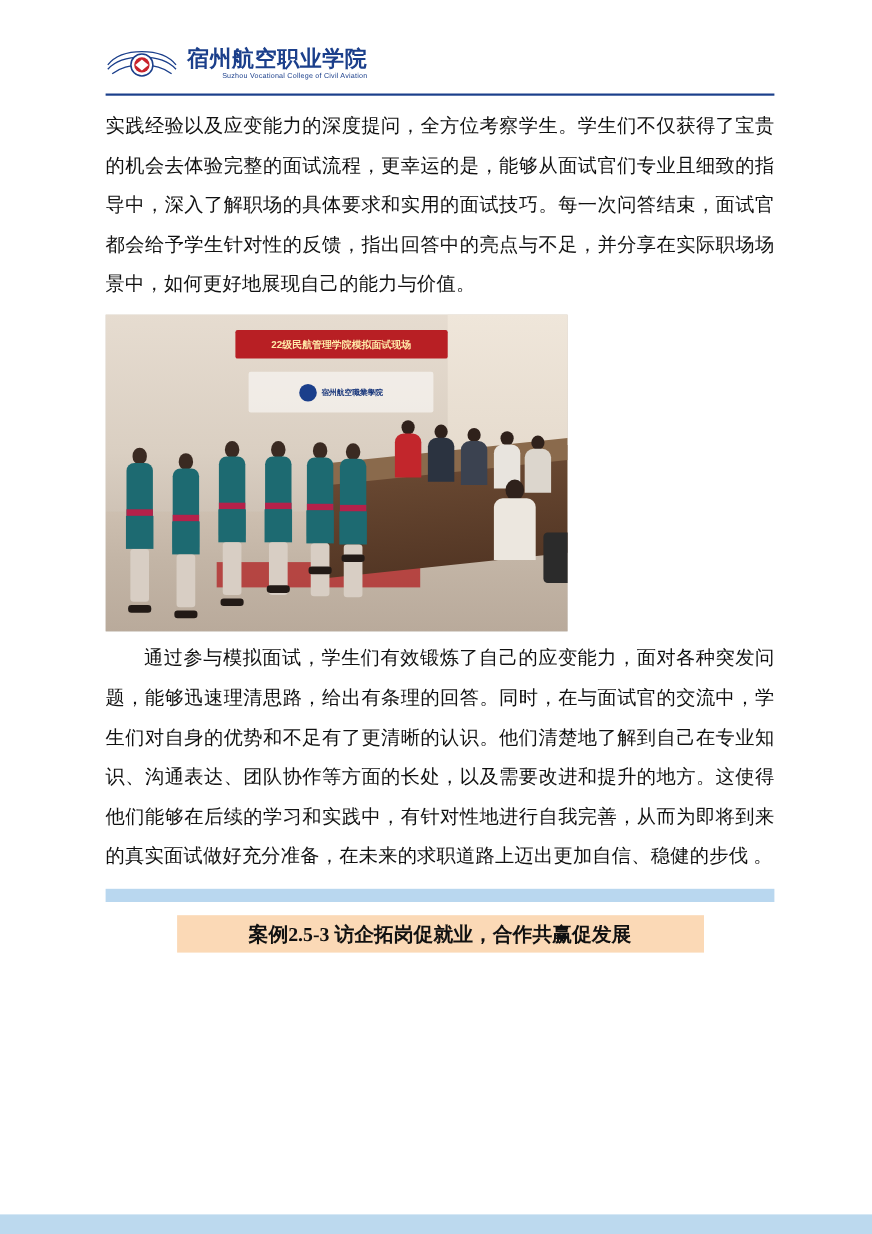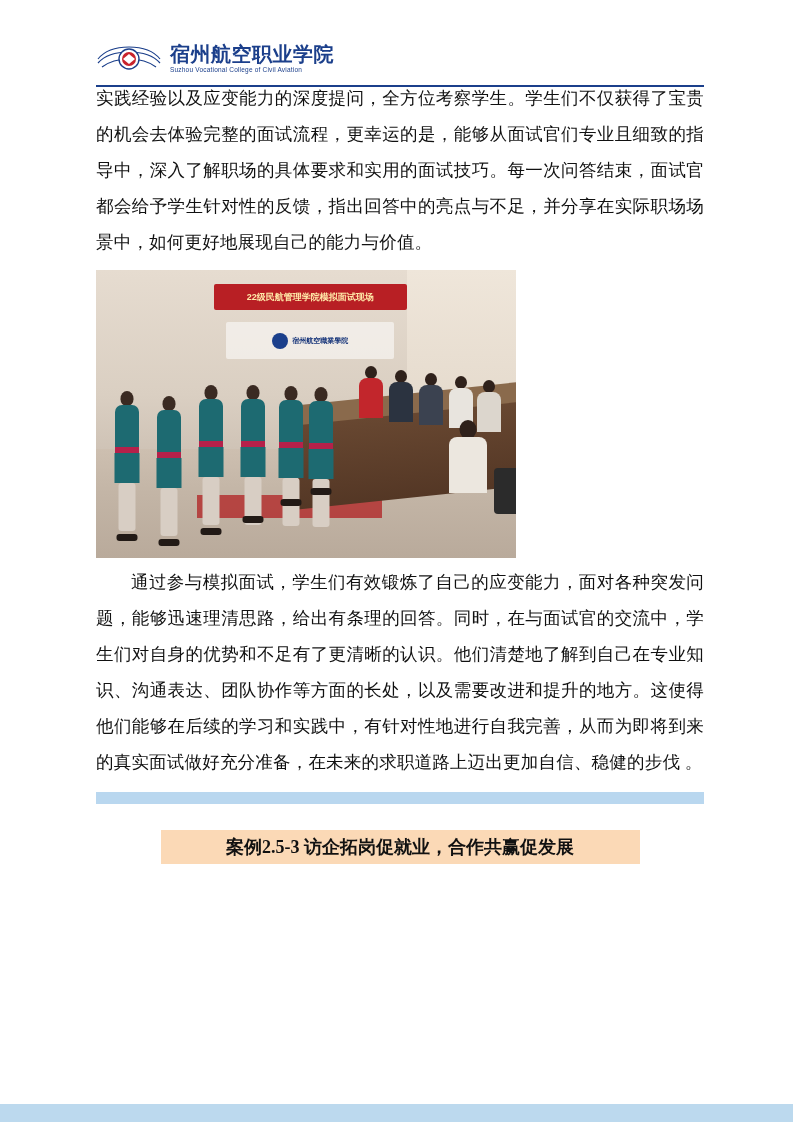--- a/index.html
+++ b/index.html
@@ -24,20 +24,21 @@
   
   .header {
     position: absolute;
     top: 33px;
     left: 96px;
     width: 608px;
     height: 52px;
     display: flex;
     align-items: center;
     justify-content: space-between;
+    text-align: right;
   }
   .brand {
     display: flex;
     align-items: center;
     gap: 8px;
   }
   .brand-logo {
     width: 66px;
     height: 40px;
     position: relative;
@@ -78,21 +79,21 @@
     top: 85px;
     left: 96px;
     width: 608px;
     height: 2px;
     background: #1b3f8b;
   }
 
   
   .content {
     position: absolute;
-    top: 80px;
+    top: 96px;
     left: 96px;
     width: 608px;
   }
   p.para {
     font-family: "Liberation Serif", "DejaVu Serif", serif;
     font-size: 17.5px;
     line-height: 36px;
     color: #111111;
     margin: 0;
     text-align: justify;
@@ -287,21 +288,21 @@
   
   .blue-bar {
     width: 608px;
     height: 12px;
     background: #b9d7ef;
     margin: 12px 0 0 0;
   }
   .case-banner {
     width: 479px;
     height: 34px;
-    margin: 26px auto 6px auto;
+    margin: 12px auto 6px auto;
     background: #fbd9b6;
     display: flex;
     align-items: center;
     justify-content: center;
   }
   .case-banner span {
     font-family: "Liberation Serif", "DejaVu Serif", serif;
     font-size: 18px;
     font-weight: bold;
     color: #111111;

